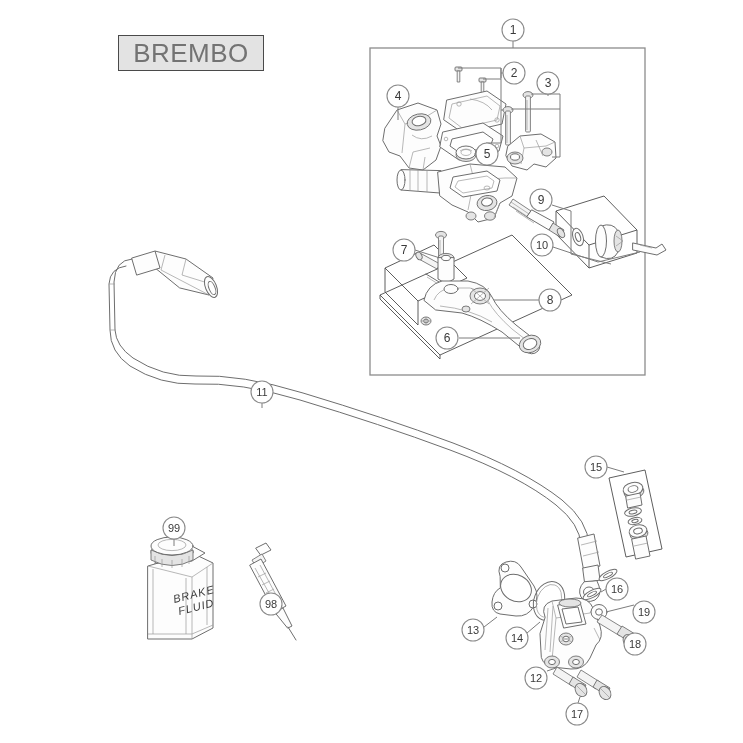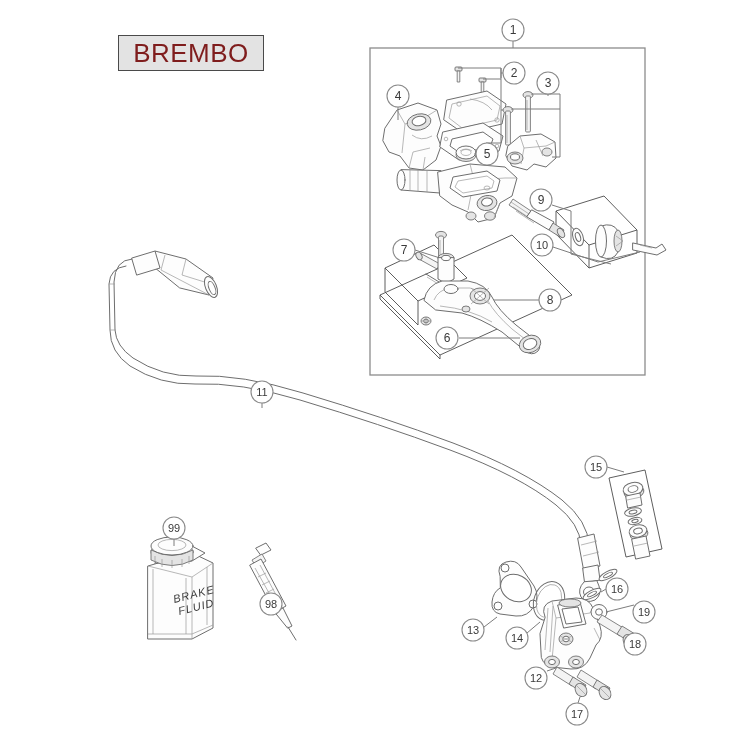--- a/index.html
+++ b/index.html
@@ -3,21 +3,21 @@
 <meta charset="utf-8">
 <style>
   html,body{margin:0;padding:0;background:#ffffff;}
   body{width:743px;height:743px;overflow:hidden;
        font-family:"Liberation Sans",sans-serif;}
   #stage{position:relative;width:743px;height:743px;background:#fff;}
   #art{position:absolute;left:0;top:0;width:743px;height:743px;}
   .brand-box{position:absolute;left:118px;top:35px;width:146px;height:36px;
       background:#e3e3e3;border:1.6px solid #4a4a4a;box-sizing:border-box;
       display:flex;align-items:center;justify-content:center;}
-  .brand-box span{font-size:26px;color:#7f1d1d;letter-spacing:.5px;
+  .brand-box span{font-size:26px;color:#737373;letter-spacing:.5px;
       font-family:"Liberation Sans",sans-serif;}
 </style>
 </head>
 <body>
 
 <div id="stage">
 
   <svg id="art" viewBox="0 0 743 743">
     <defs>
       <style>

